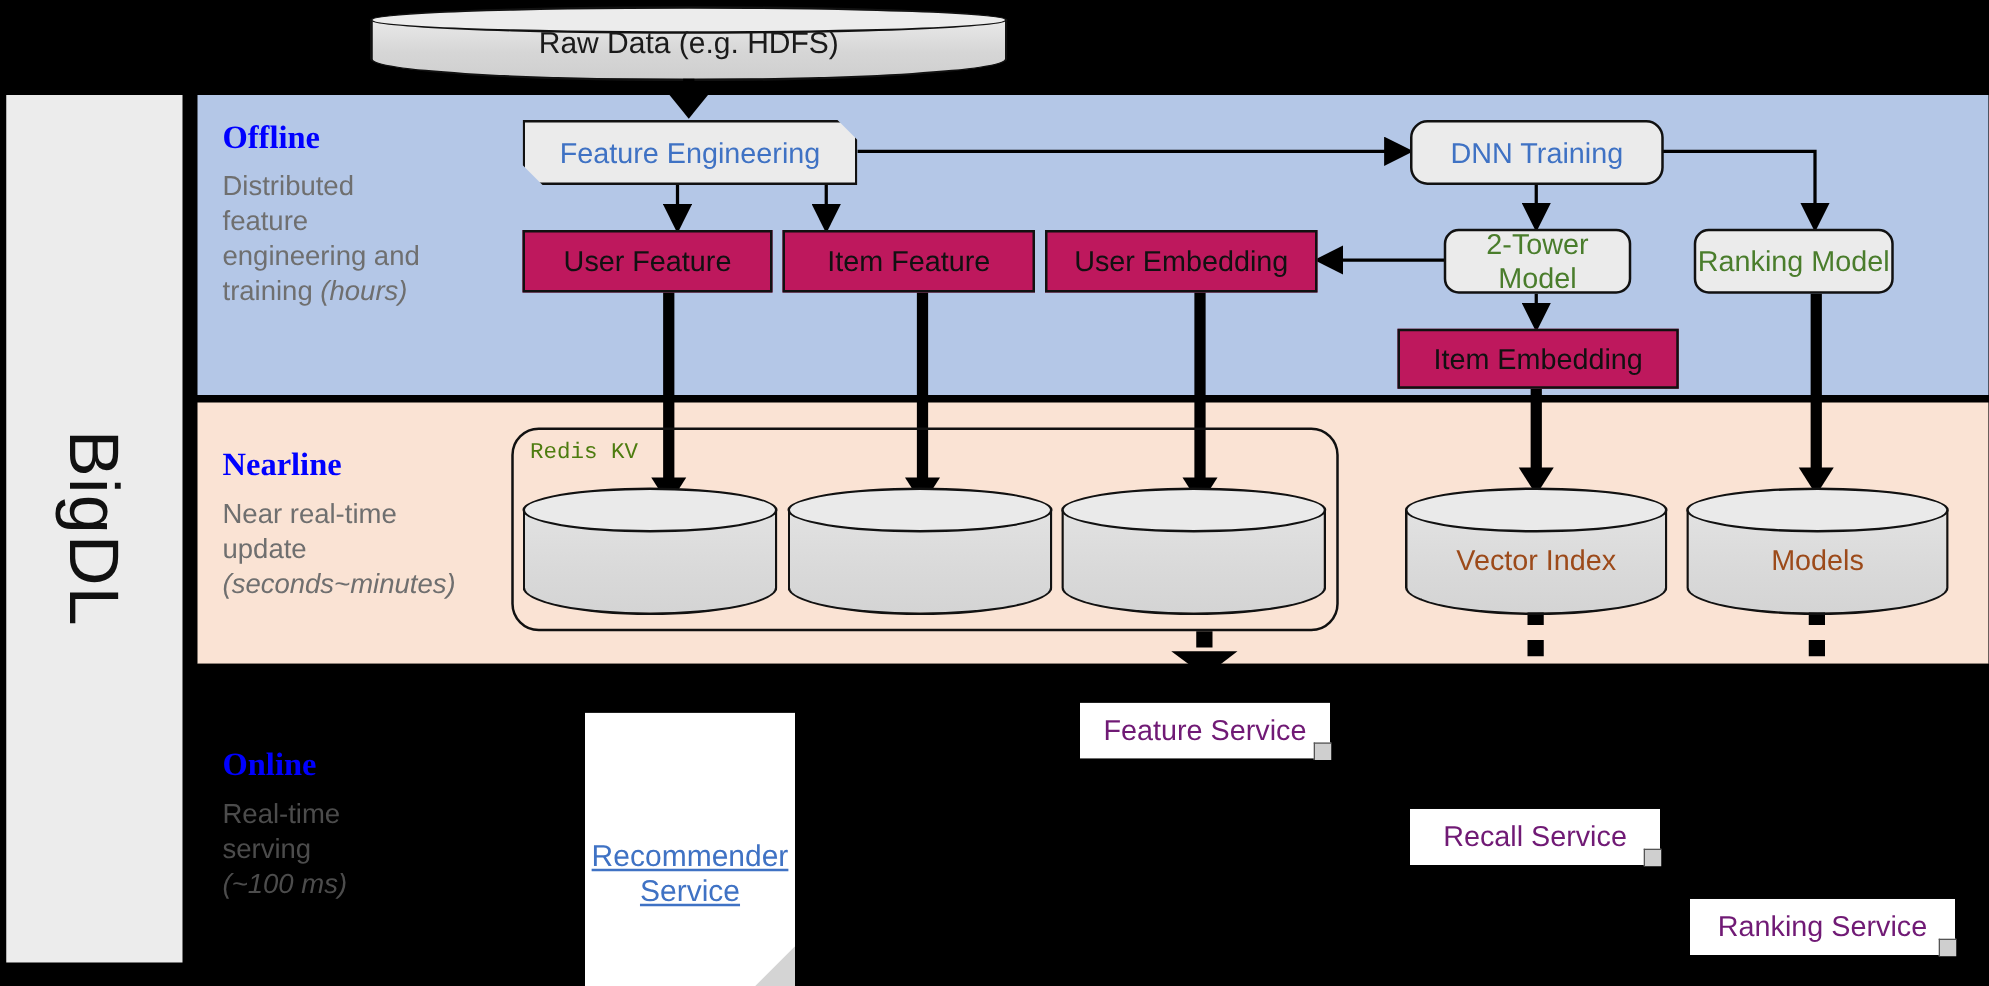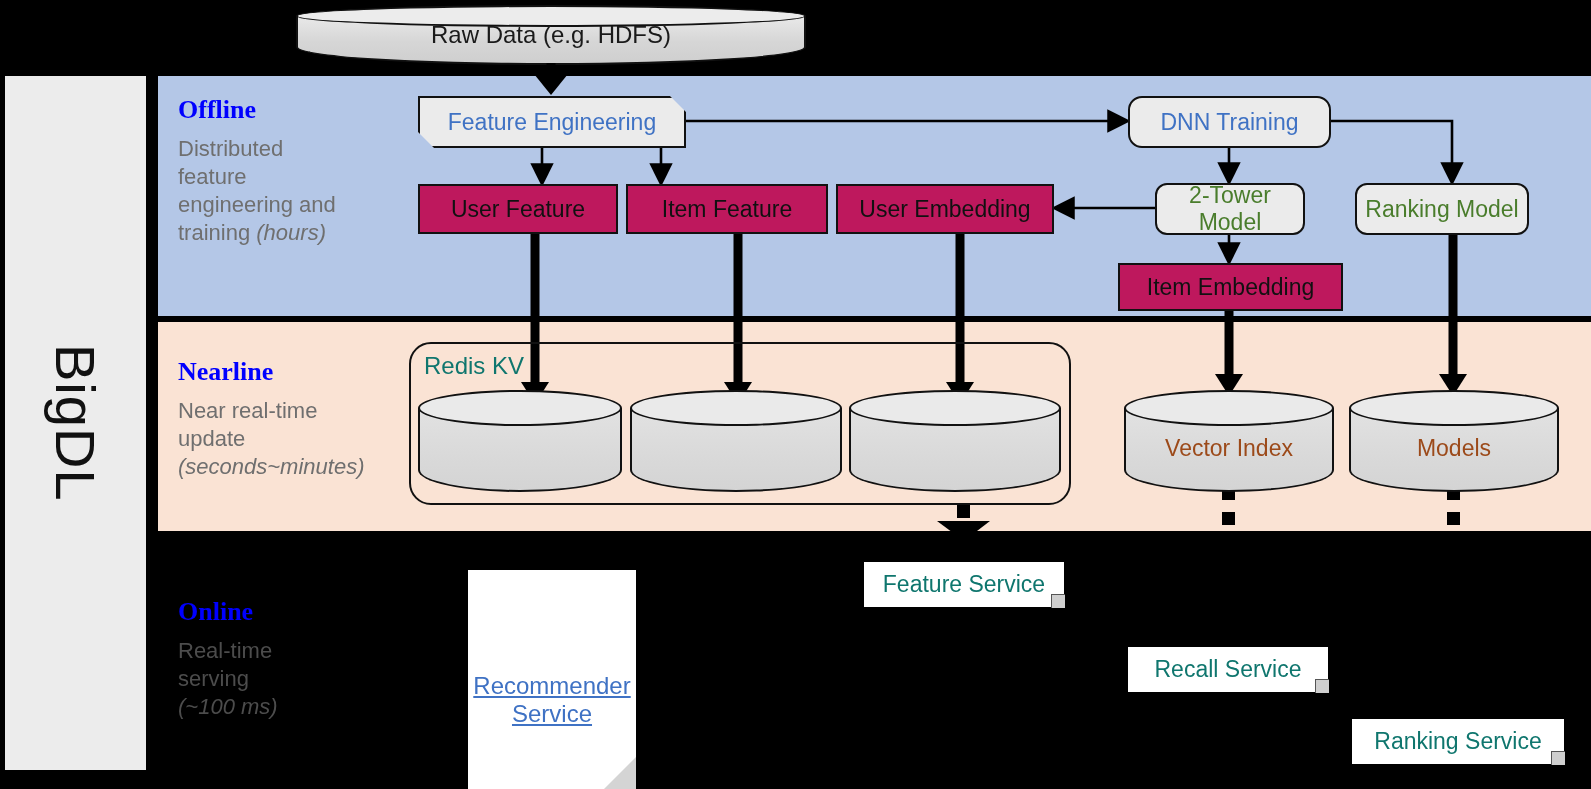--- a/index.html
+++ b/index.html
@@ -69,24 +69,24 @@
      border-left:2.5px solid #111;border-right:2.5px solid #111;border-bottom:2.5px solid #111;
      border-radius:0 0 50% 50%/0 0 22px 22px;box-sizing:border-box;}
   .store .top{position:absolute;left:0;right:0;top:0;height:36px;
      background:#eaeaea;border:2.5px solid #111;border-radius:50%/50%;box-sizing:border-box;}
   .store .lbl{position:absolute;left:0;right:0;top:14px;bottom:0;display:flex;align-items:center;justify-content:center;
      font-size:23px;color:#9c4a1a;z-index:3;}
 
   
   #redis-box{position:absolute;left:409px;top:342px;width:662px;height:163px;
      border:2.5px solid #111;border-radius:22px;box-sizing:border-box;background:transparent;}
-  #redis-label{position:absolute;left:424px;top:352px;font-size:24px;color:#0f766e;}
-
-  
-  .svc{position:absolute;background:#ffffff;font-size:23px;color:#0f766e;
+  #redis-label{position:absolute;left:424px;top:352px;font-size:18px;color:#4d7c0f;font-family:Liberation Mono, monospace;}
+
+  
+  .svc{position:absolute;background:#ffffff;font-size:23px;color:#701a75;
      display:flex;align-items:center;justify-content:center;text-align:right;
      clip-path:polygon(0 0,100% 0,100% calc(100% - 12px), calc(100% - 12px) 100%, 0 100%);}
   .svc-fold{position:absolute;width:13px;height:13px;background:#cfcfcf;border-left:1px solid #555;border-top:1px solid #555;}
 
   
   #recommender{position:absolute;left:468px;top:570px;width:168px;height:259px;background:#fff;
      font-size:24px;color:#3f72c4;display:flex;align-items:center;justify-content:center;text-align:center;
      clip-path:polygon(0 0,100% 0,100% calc(100% - 32px), calc(100% - 32px) 100%, 0 100%);text-decoration:underline;}
   #recommender-fold{position:absolute;left:604px;top:757px;width:32px;height:32px;
      background:#d4d4d4;clip-path:polygon(0 100%,100% 0,100% 100%);border:0;}
@@ -225,21 +225,21 @@
   <div class="node gray-box" style="left:626px;top:184px;width:202px;height:50px;">
     <span>Item Feature</span>
   </div>
   <div class="node gray-box" style="left:836px;top:184px;width:218px;height:50px;">
     <span>User Embedding</span>
   </div>
 
   <div class="node round-box" style="left:1155px;top:183px;width:150px;height:52px;">
     <span class="green-txt">2-Tower Model</span>
   </div>
-  <div class="node round-box" style="left:1355px;top:183px;width:174px;height:52px;">
+  <div class="node round-box" style="left:1355px;top:183px;width:160px;height:52px;">
     <span class="green-txt">Ranking Model</span>
   </div>
 
   <div class="node gray-box" style="left:1118px;top:263px;width:225px;height:48px;">
     <span>Item Embedding</span>
   </div>
 
   <div id="redis-box"></div>
   <div id="redis-label">Redis KV</div>
 

